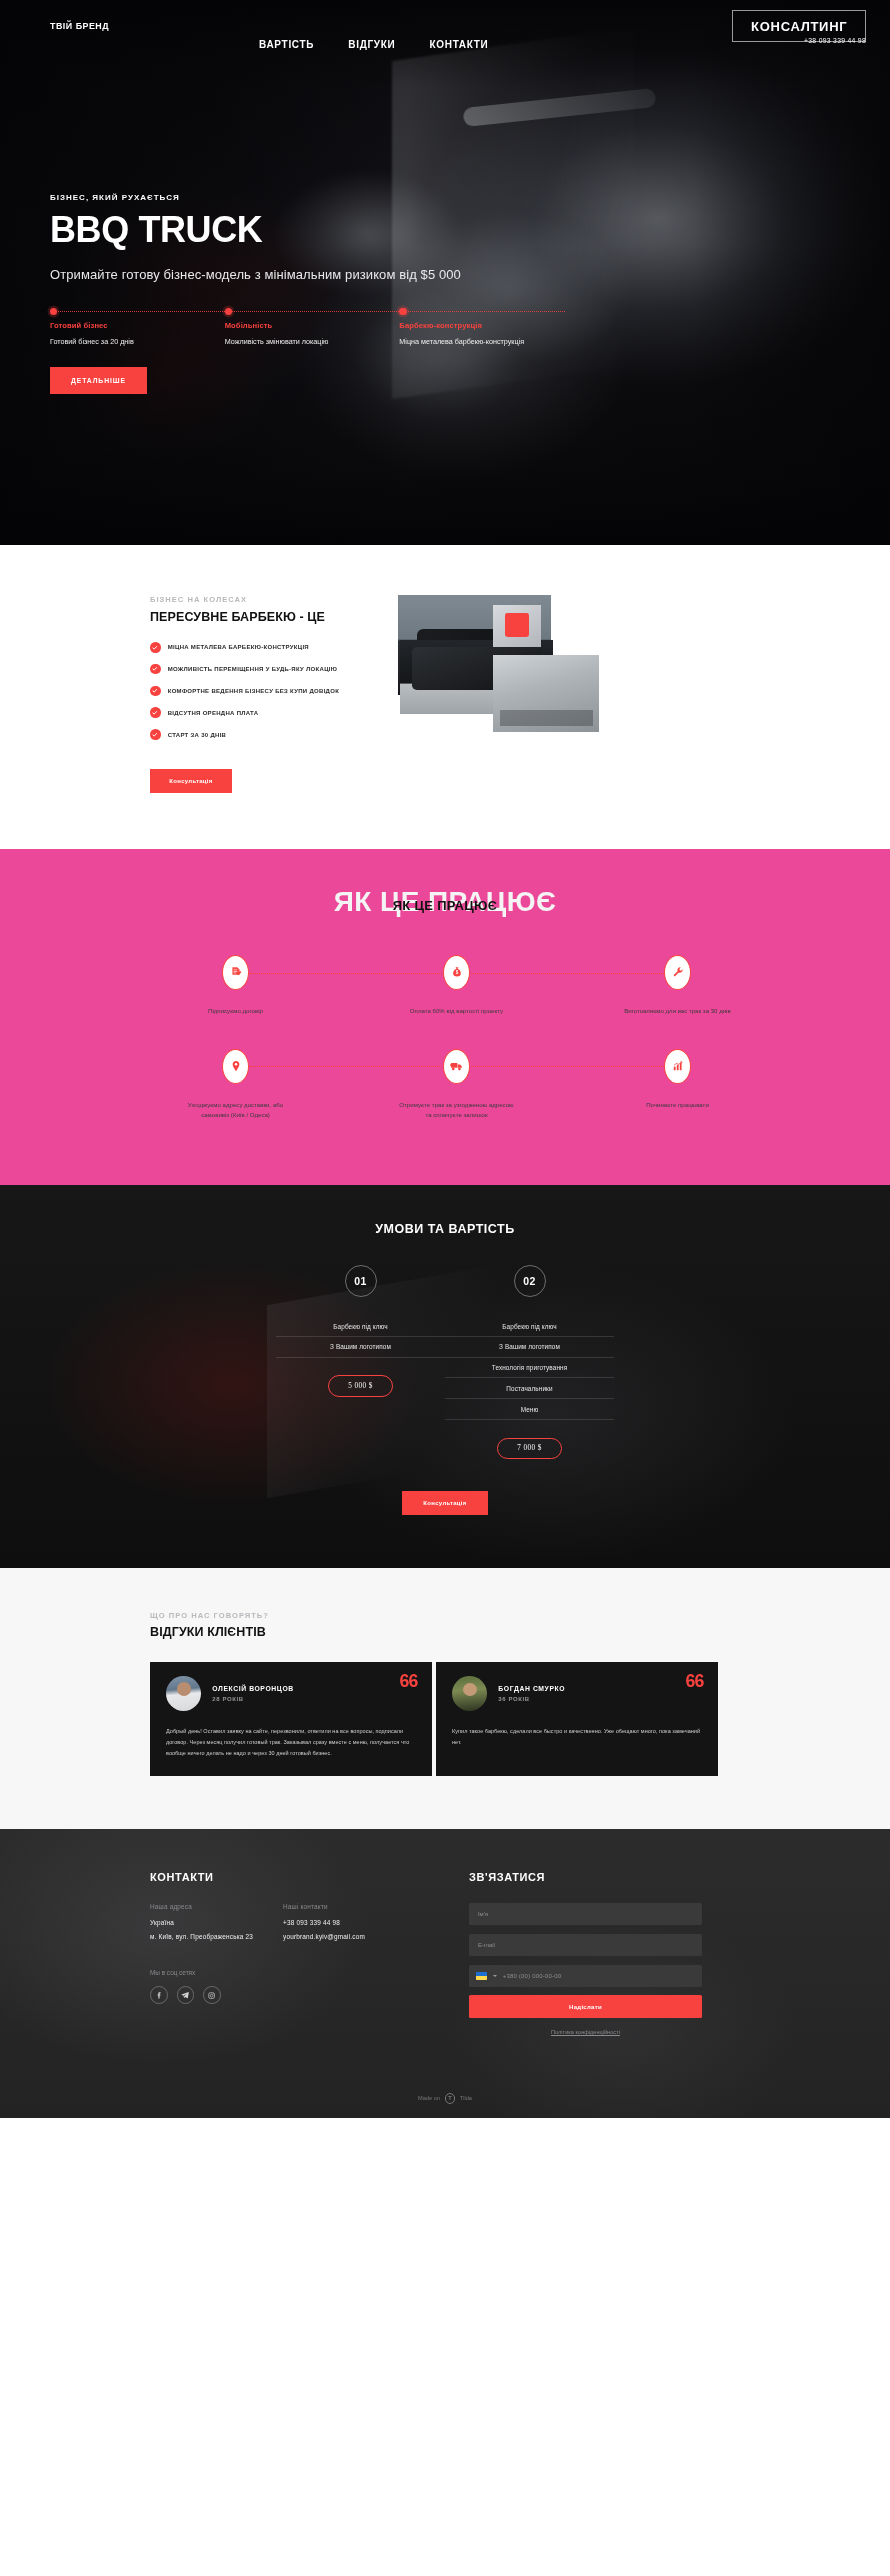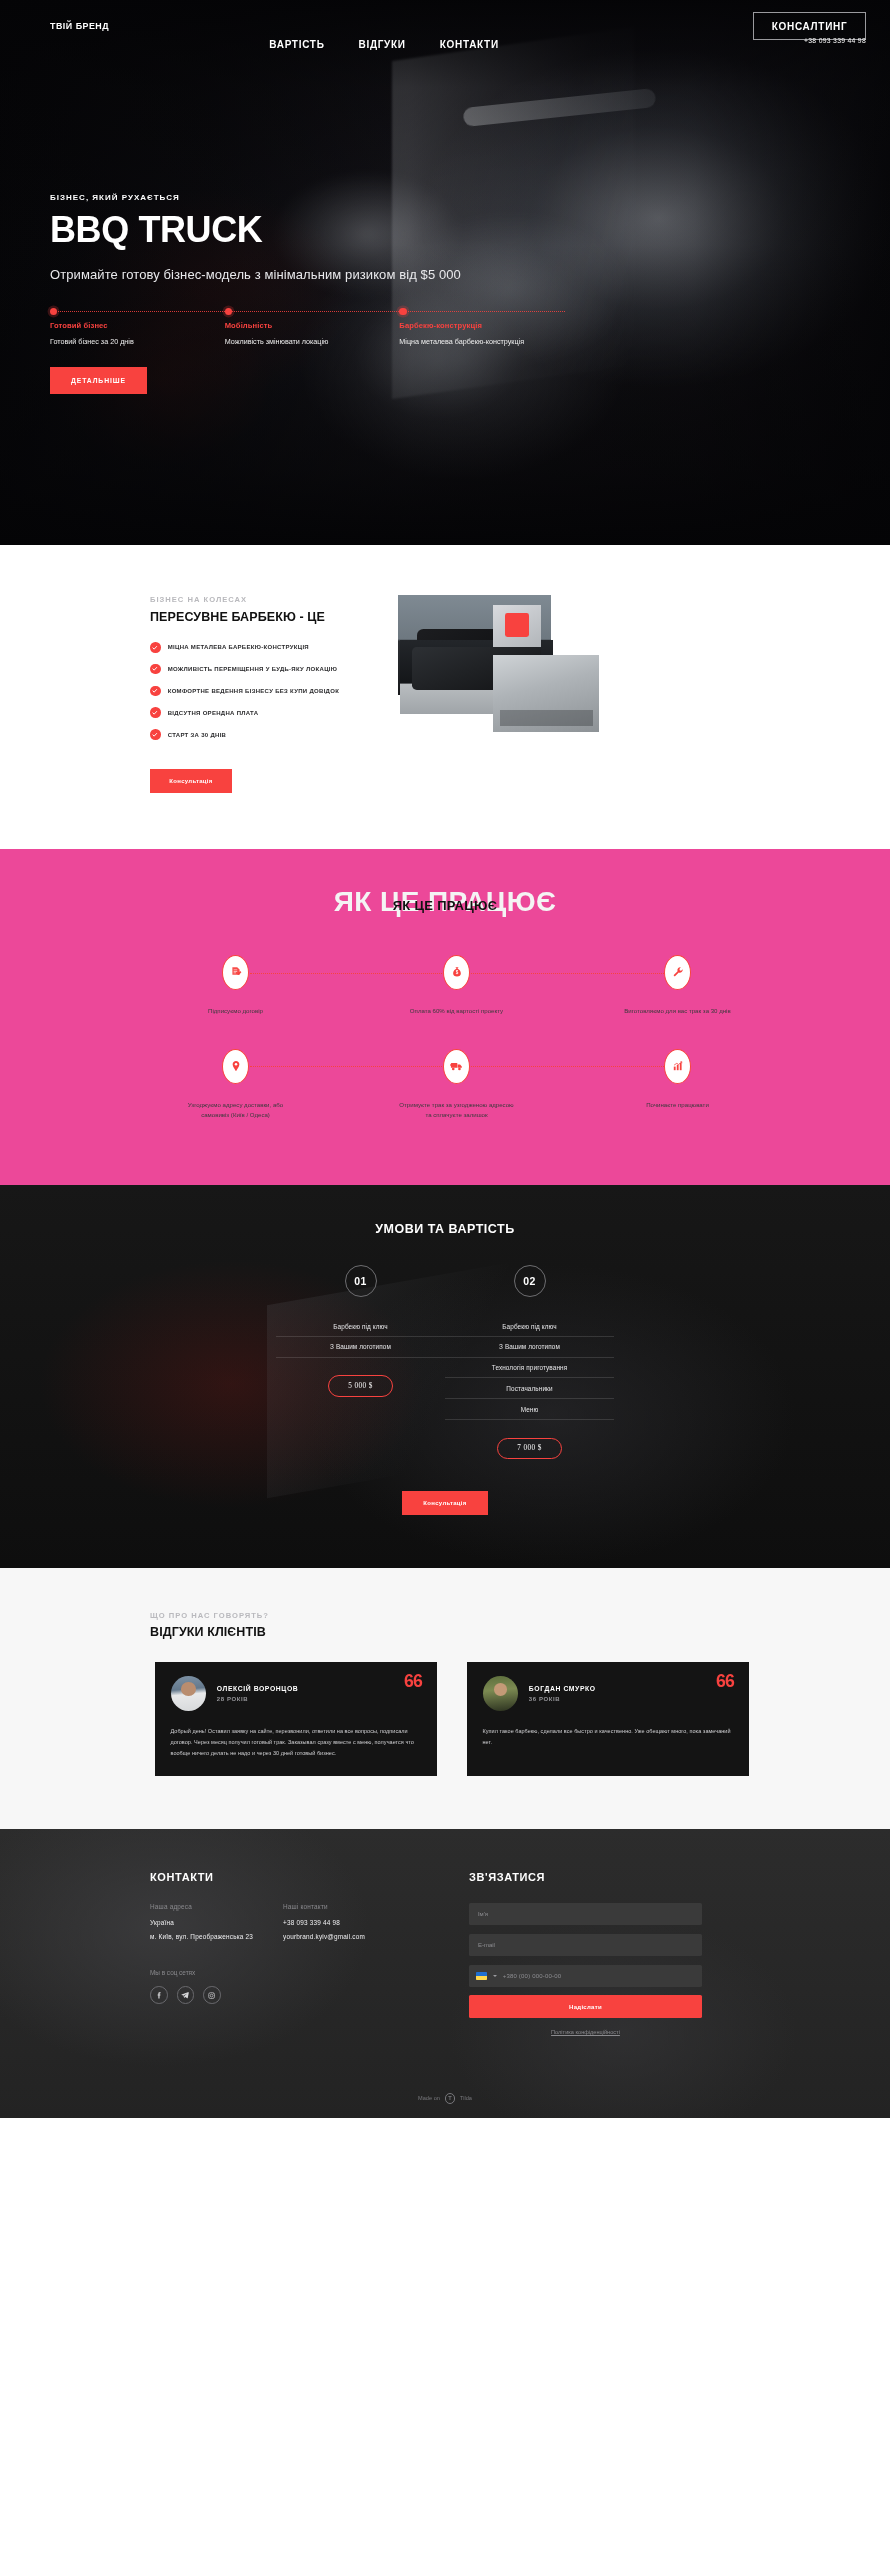--- a/index.html
+++ b/index.html
@@ -70,21 +70,21 @@
   .nav{
     display:flex;gap:34px;margin-left:auto;margin-right:auto;
     transform:translateX(-47px);
   }
   .nav a{
     color:#fff;font-size:10px;font-weight:700;letter-spacing:0.7px;
     text-decoration:none;white-space:nowrap;margin-top:37px;
   }
   .consult-btn{
     border:0.8px solid #9a9a9e;background:transparent;color:#fff;
-    font-size:10px;font-weight:700;letter-spacing:0.7px;
+    font-size:13px;font-weight:700;letter-spacing:0.7px;
     padding:7.2px 17.7px;cursor:pointer;white-space:nowrap;
     font-family:inherit;
   }
   .phone-top{
     position:absolute;right:24px;top:37px;z-index:6;
     color:#fff;font-size:6.8px;letter-spacing:0.3px;white-space:nowrap;
   }
 
   
   .hero-inner{position:relative;z-index:5;padding:0 50px;}
@@ -261,21 +261,21 @@
   .pricing-cta-wrap{margin-top:32px;text-align:center;}
   .pricing-cta{
     background:#f8423f;border:0;color:#fff;font-size:6px;font-weight:600;
     letter-spacing:0.3px;padding:8.9px 21px;cursor:pointer;font-family:inherit;
   }
 
   
   .reviews{background:#f7f7f7;padding:43px 0 53px;}
   .reviews-head{padding:0 150px;}
   .review-cards{
-    margin-top:22.5px;display:flex;gap:30px;padding:0 137px 0 150px;justify-content:center;
+    margin-top:22.5px;display:flex;gap:4px;padding:0 137px 0 150px;
   }
   .rcard{
     background:#141414;width:282px;padding:14.5px 16px 17.7px;position:relative;
   }
   .rcard-top{display:flex;align-items:center;gap:11.3px;}
   .avatar{
     width:35px;height:35px;border-radius:50%;overflow:hidden;flex:0 0 35px;position:relative;
     background:linear-gradient(180deg,#8ea2b4,#4a5b6a);
   }
   .avatar.a1{background:linear-gradient(175deg,#7e93a6 0%,#63788c 38%,#e8e9ea 52%,#d6d8da 100%);}

